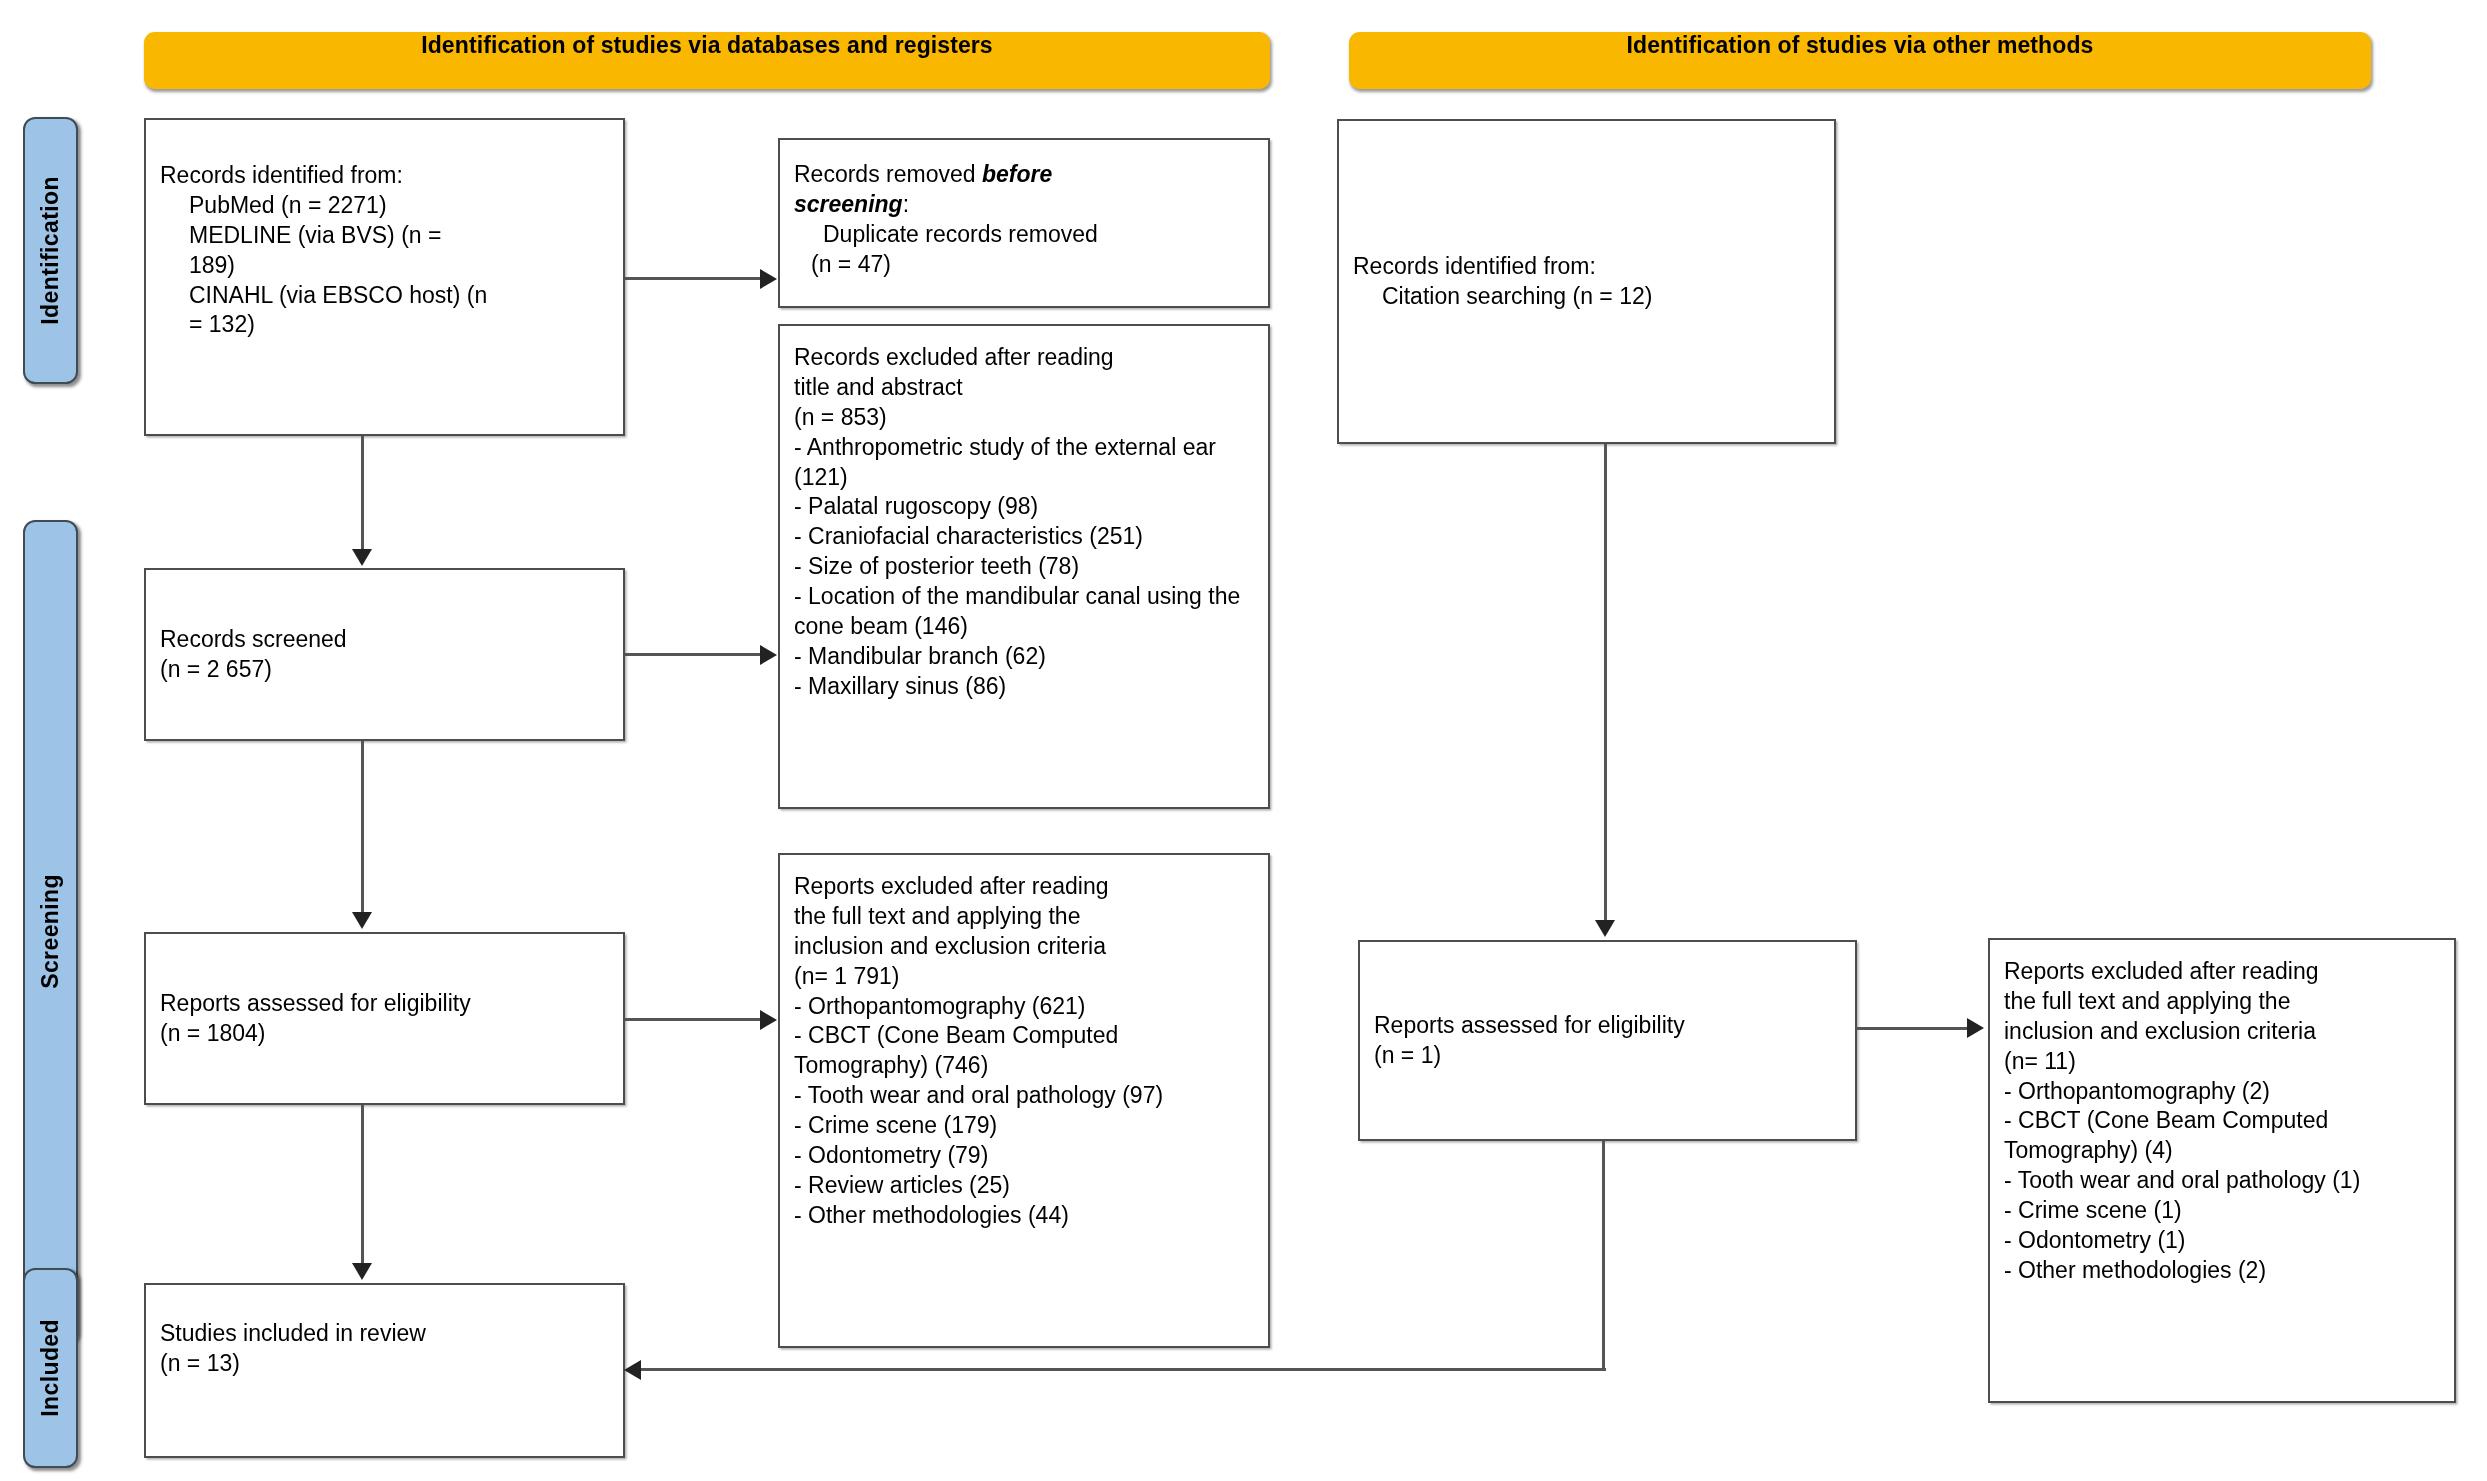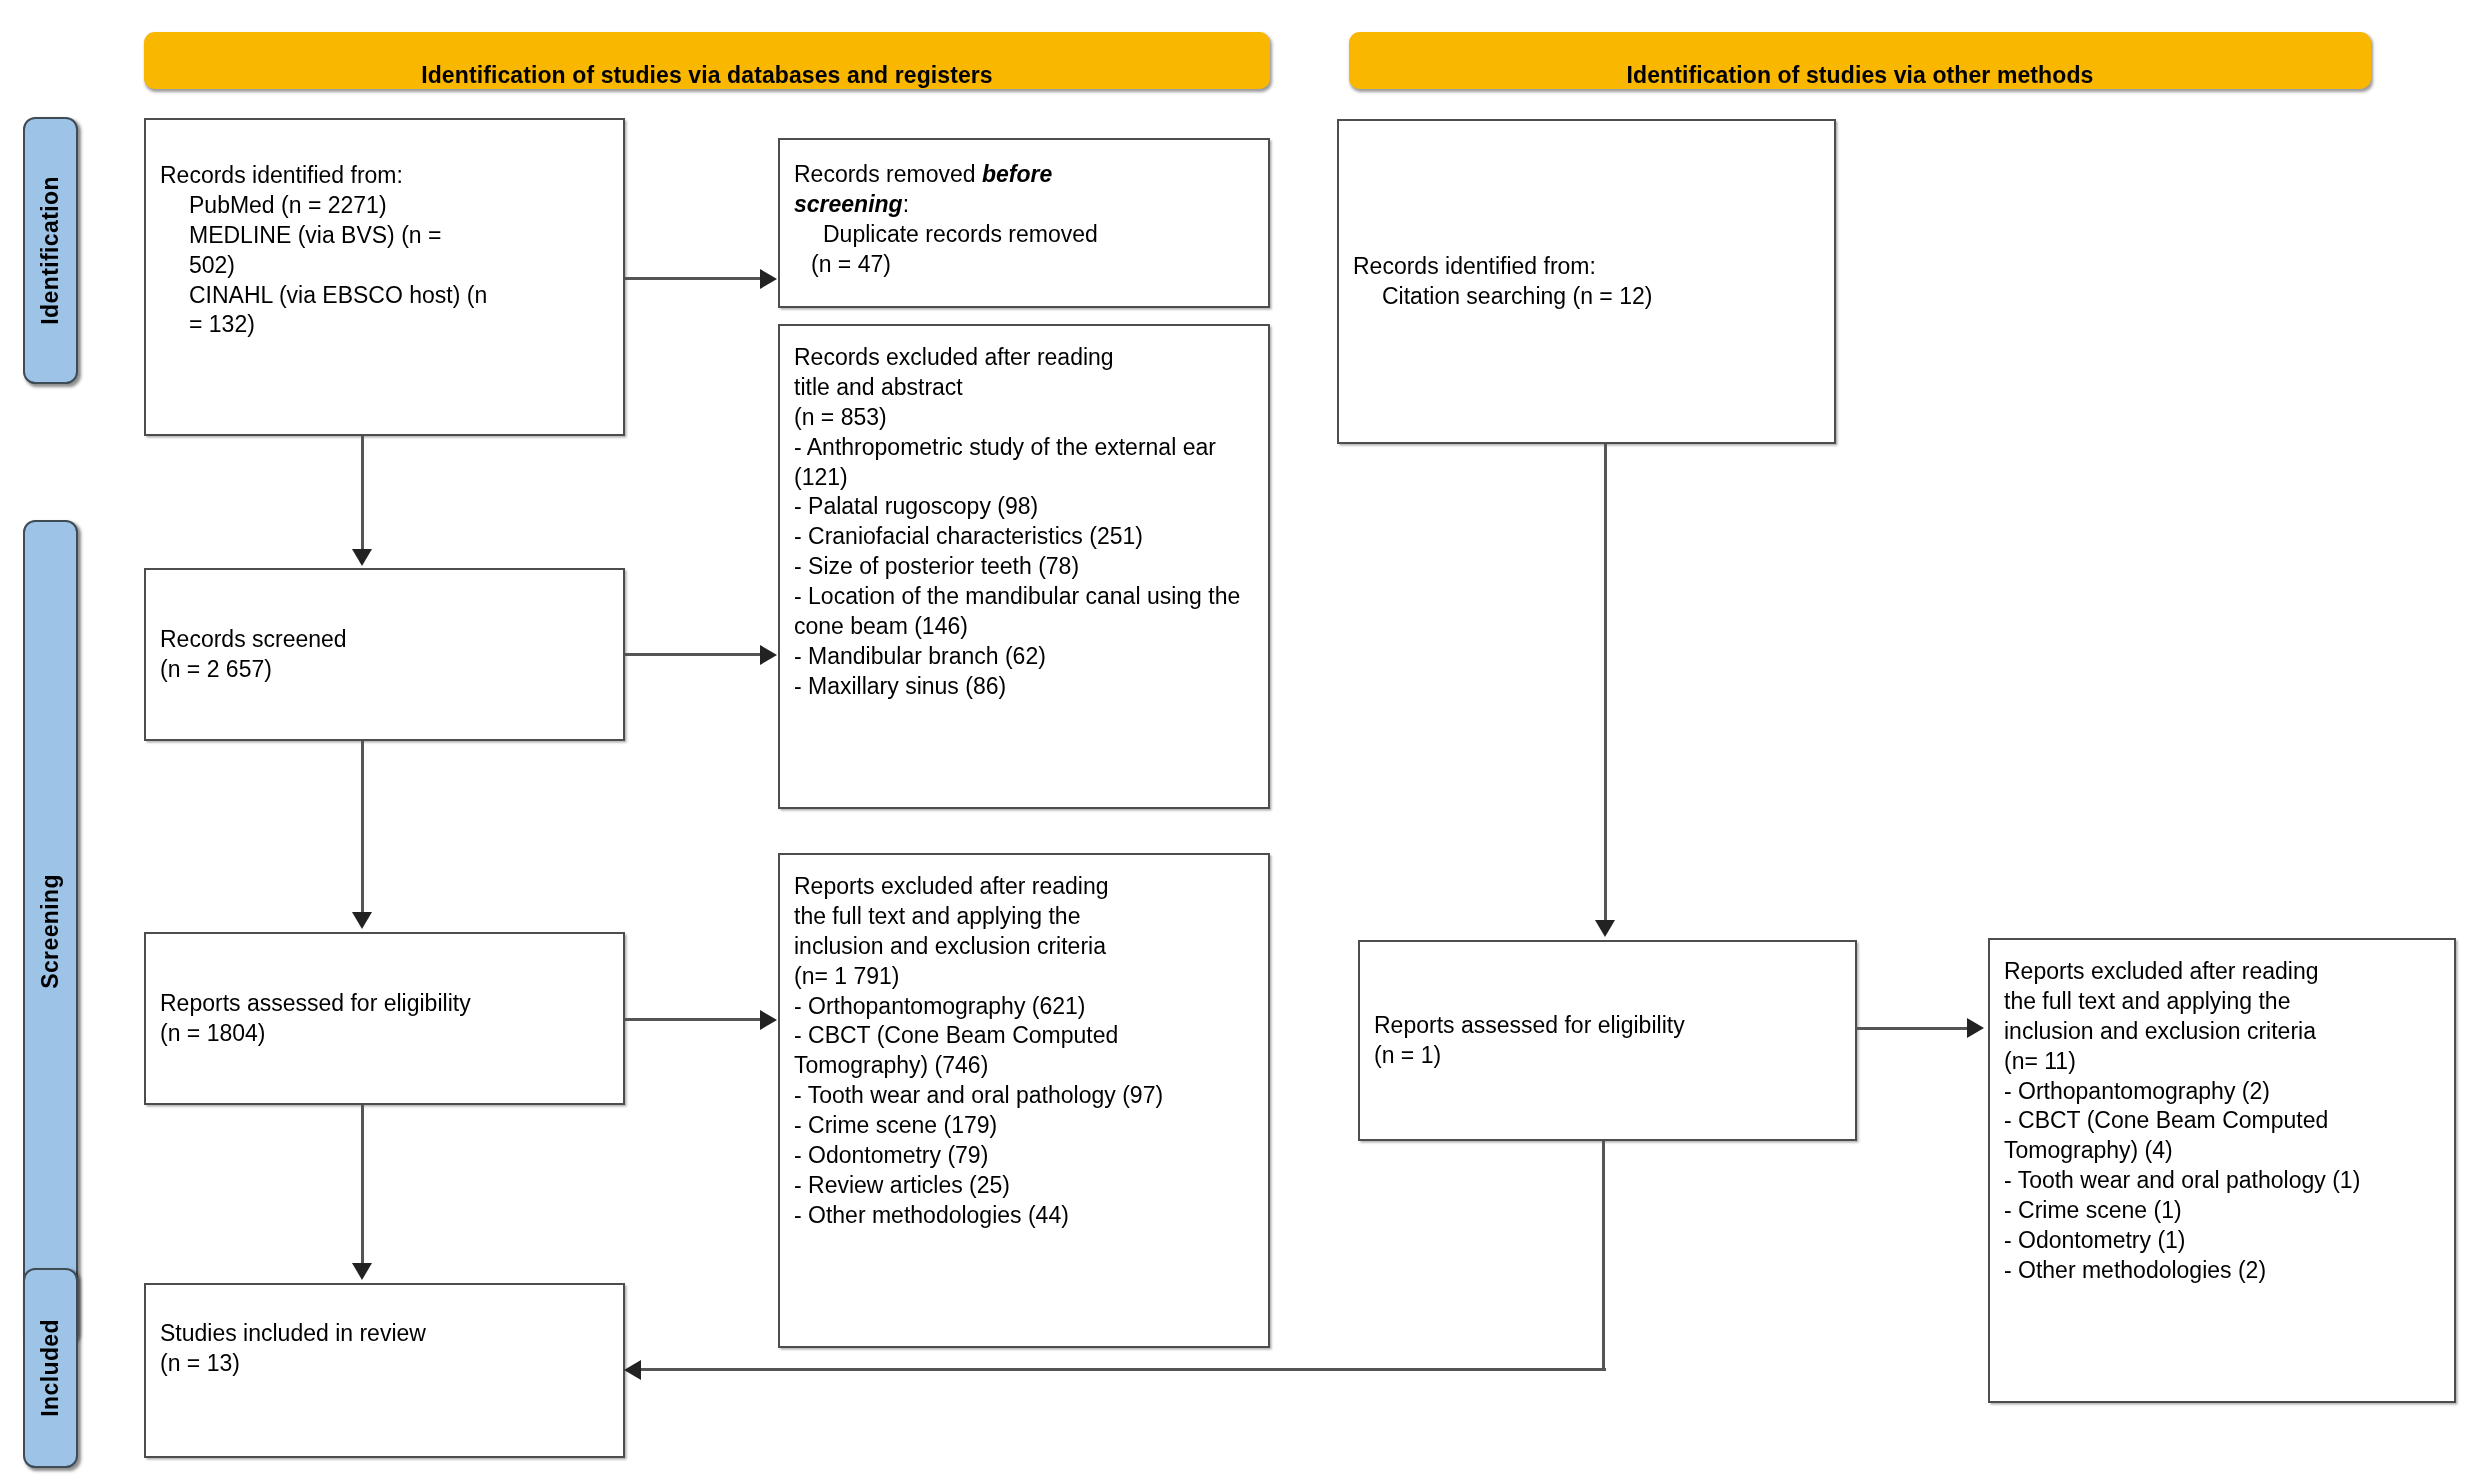--- a/index.html
+++ b/index.html
@@ -10,21 +10,21 @@
     overflow: hidden;
   }
   #stage { position: relative; width: 2487px; height: 1482px; }
 
   
   .phase-bar {
     position: absolute;
     background: #FAB700;
     border-radius: 10.7px;
     box-shadow: 1.5px 2.3px 3.1px rgba(0,0,0,0.40);
-    display: flex; align-items: flex-end; justify-content: center;
+    display: flex; align-items: flex-start; justify-content: center;
     color: #000;
     font-weight: bold;
     font-size: 23px;
     letter-spacing: 0.1px;
     white-space: nowrap;
   }
 
   
   .stage-pill {
     position: absolute;
@@ -115,21 +115,21 @@
   </div>
 
   <div class="stage-pill" style="left:23px; top:1268px; width:55px; height:200px;">
     <span>Included</span>
   </div>
 
   <div class="box topalign" style="left:144px; top:118px; width:481px; height:318px; padding-top:41px;">
     <p>Records identified from:</p>
     <p class="indent1">PubMed (n = 2271)</p>
     <p class="indent1">MEDLINE (via BVS) (n =</p>
-    <p class="indent1">502)</p>
+    <p class="indent1">189)</p>
     <p class="indent1">CINAHL (via EBSCO host) (n</p>
     <p class="indent1">= 132)</p>
   </div>
 
   <div class="box" style="left:144px; top:568px; width:481px; height:173px;">
     <p>Records screened</p>
     <p>(n = 2 657)</p>
   </div>
 
   <div class="box" style="left:144px; top:932px; width:481px; height:173px;">

